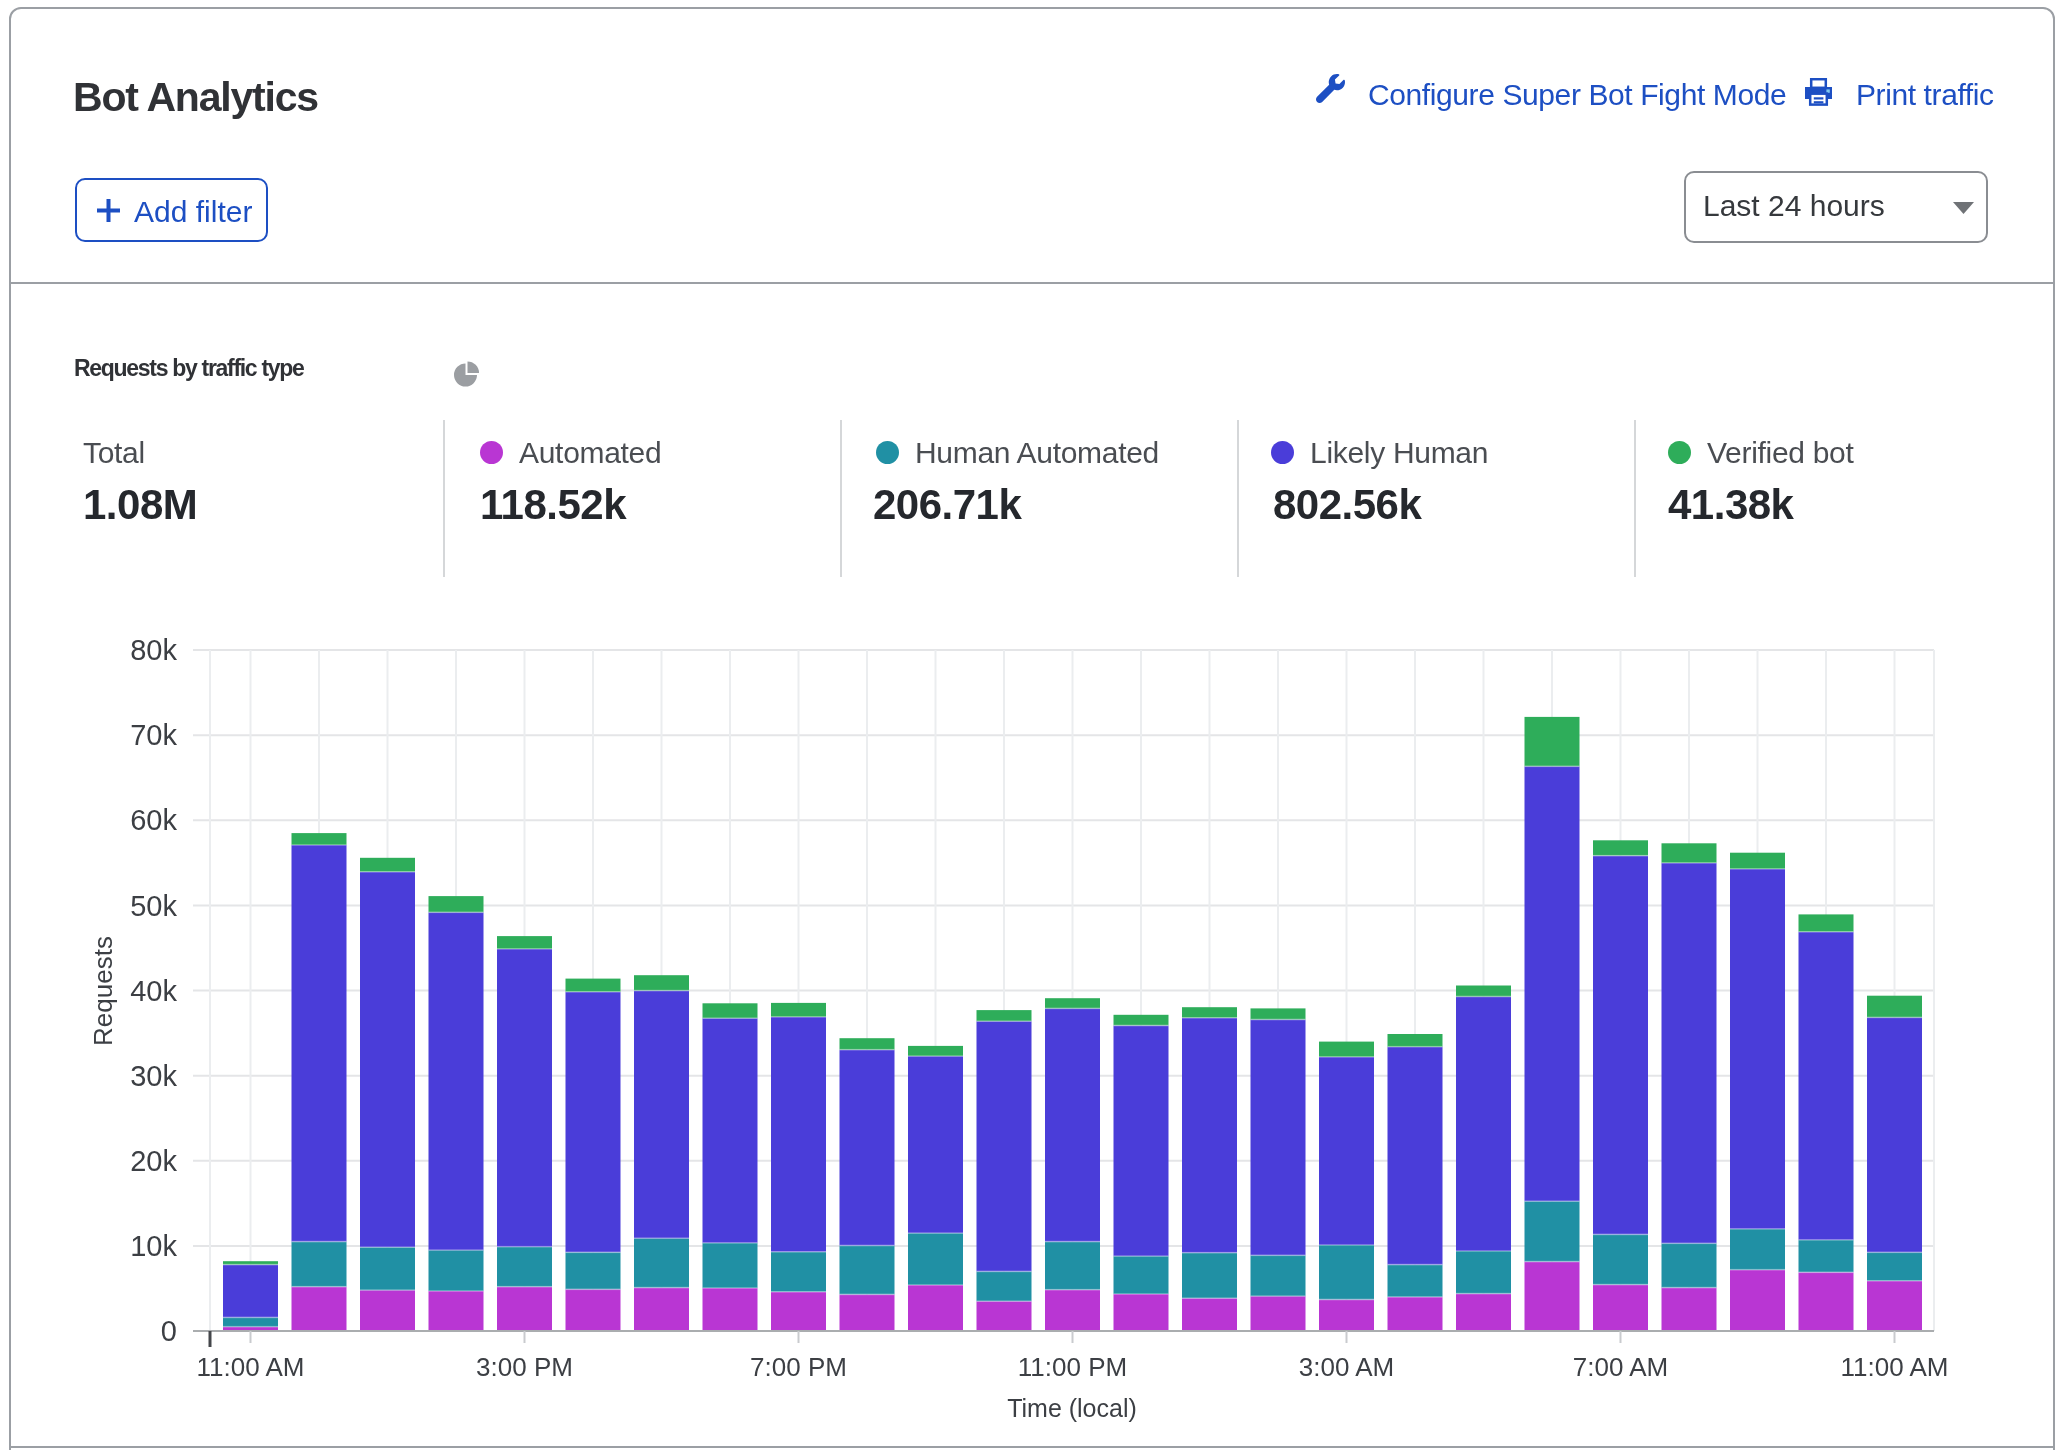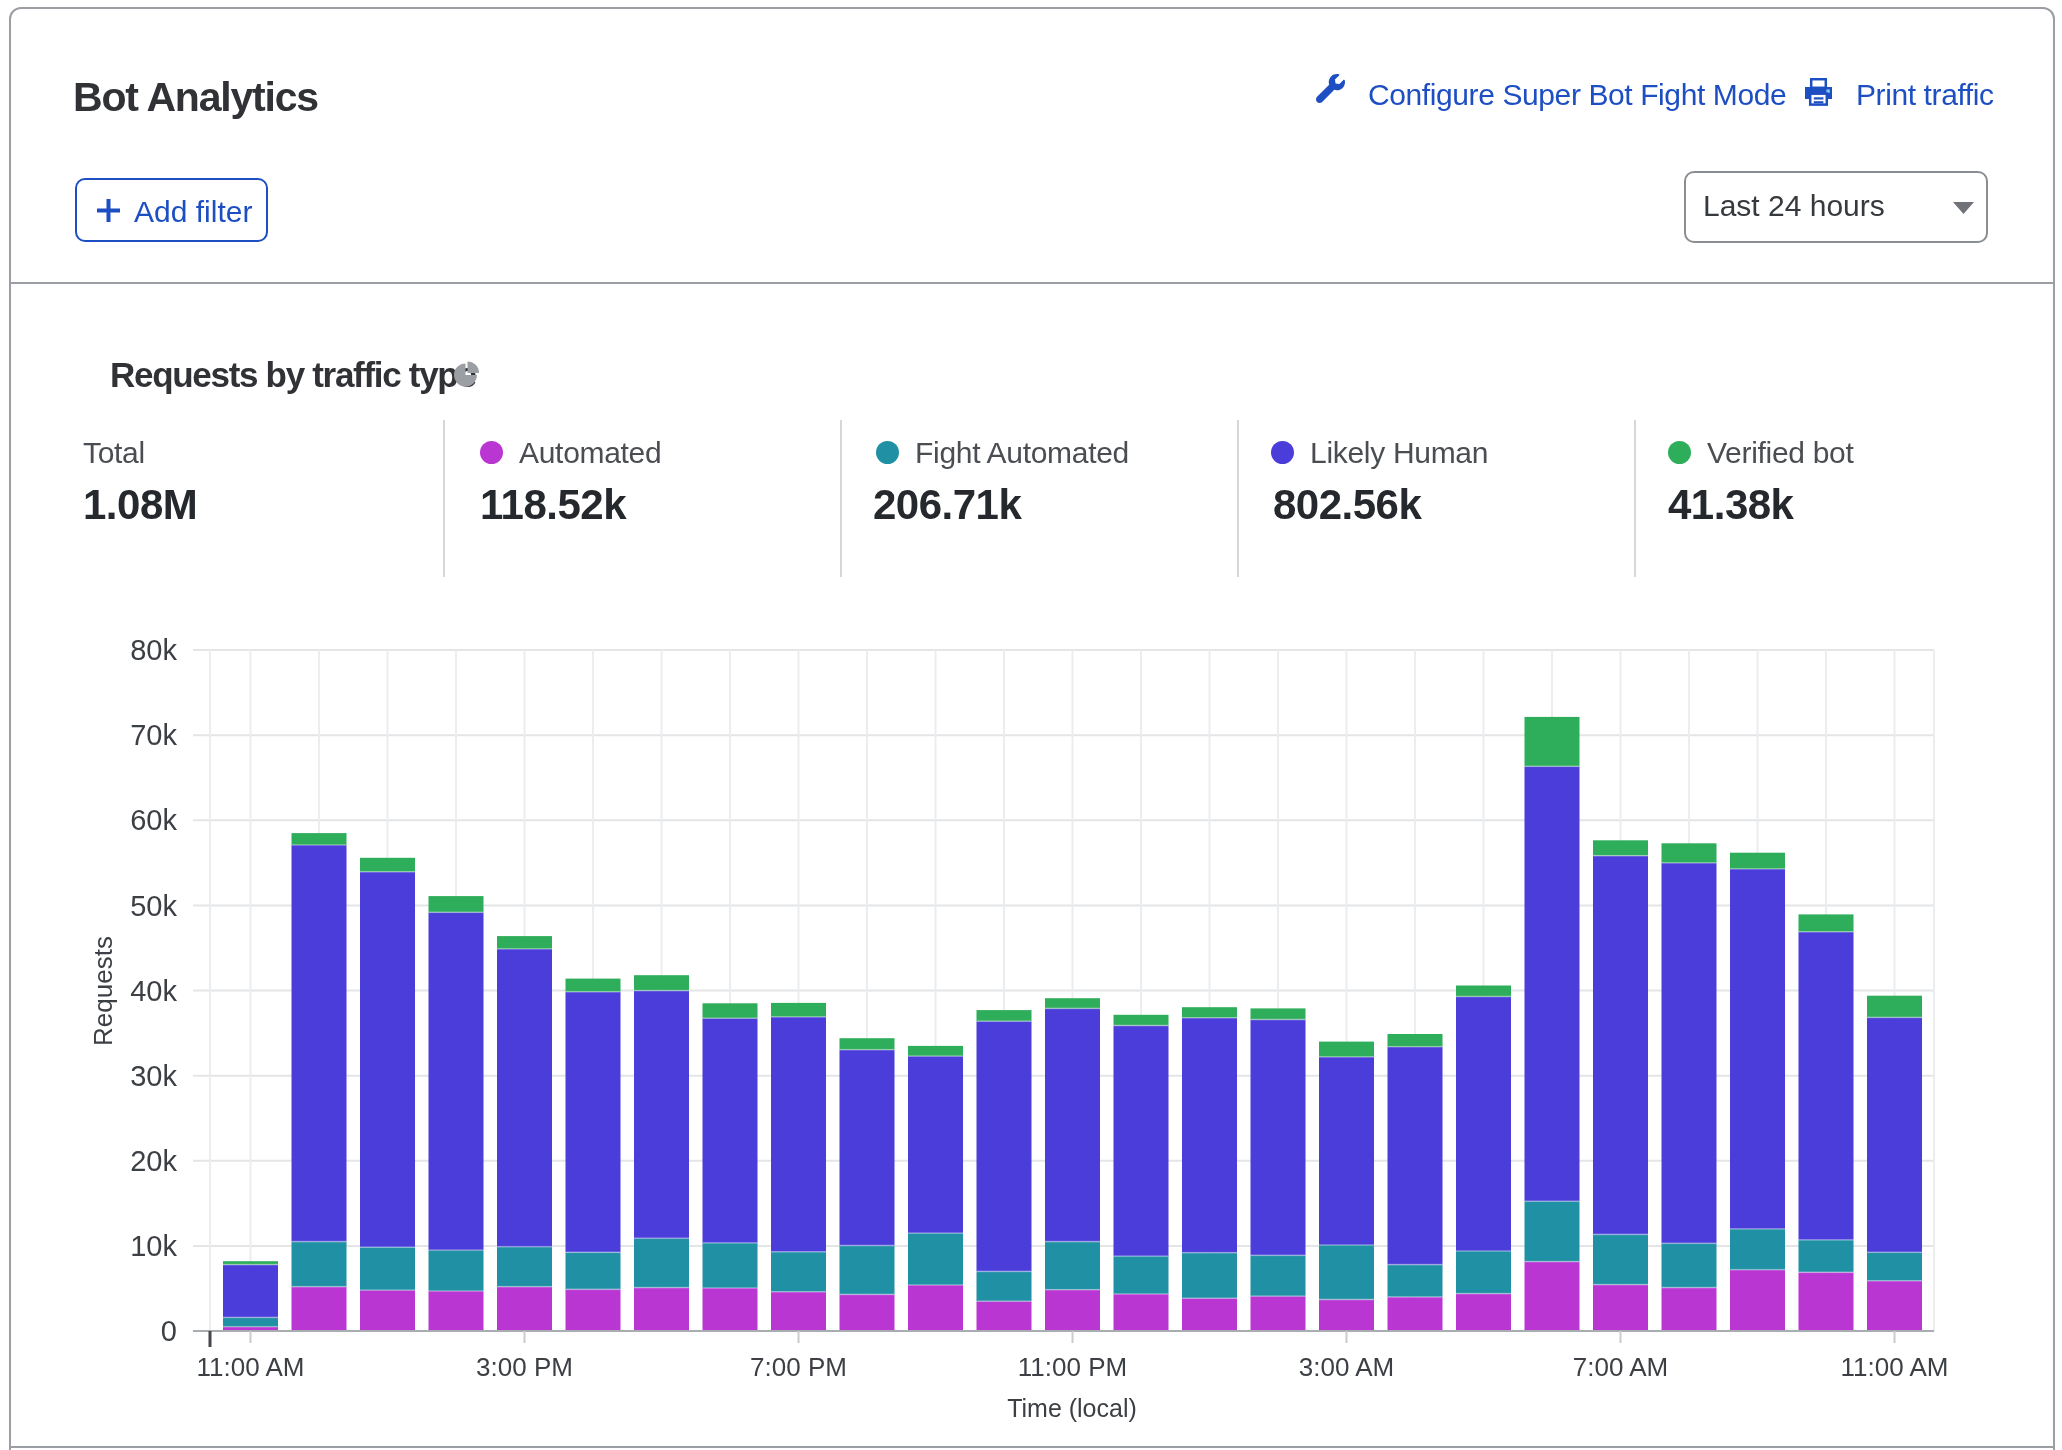--- a/index.html
+++ b/index.html
@@ -17,21 +17,21 @@
     position:absolute; left:75px; top:178px; width:193px; height:64px;
     border:2.5px solid #1d4fc3; border-radius:10px; color:#1d4fc3;
     font-size:30px; line-height:60px; text-align:center;padding-left:35px;
   }
   .dd {
     position:absolute; left:1684px; top:171px; width:304px; height:72px;
     border:2px solid #8a8d92; border-radius:10px; color:#36393d;
     font-size:30px; line-height:66px;
   }
   .divider { position:absolute; left:10px; top:282px; width:2043px; height:2px; background:#9b9fa4; }
-  .h2 { position:absolute; left:74px; top:355px; font-size:35px; font-weight:bold; color:#303236; letter-spacing:-1.3px;margin-left:36px; }
+  .h2 { position:absolute; left:74px; top:355px; font-size:23px; font-weight:bold; color:#303236; letter-spacing:-1.3px; }
   .stat-label { position:absolute; top:436px; font-size:30px; color:#4a4d52; letter-spacing:-0.3px; }
   .stat-value { position:absolute; top:481px; font-size:42px; font-weight:bold; color:#25282d; letter-spacing:-0.5px; }
   .vdiv { position:absolute; top:420px; width:2px; height:157px; background:#d5d7d9; }
   .dot { position:absolute; top:441px; width:23px; height:23px; border-radius:50%; }
   .botline { position:absolute; left:10px; top:1446px; width:2043px; height:2px; background:#9b9fa4; }
 </style>
 </head>
 <body>
 <div class="card"></div>
 <div class="h1">Bot Analytics</div>
@@ -72,21 +72,21 @@
 <div class="vdiv" style="left:443px"></div>
 <div class="vdiv" style="left:840px"></div>
 <div class="vdiv" style="left:1237px"></div>
 <div class="vdiv" style="left:1634px"></div>
 <div class="stat-label" style="left:83px">Total</div>
 <div class="stat-value" style="left:83px">1.08M</div>
 <div class="dot" style="left:480px;background:#b936d3"></div>
 <div class="stat-label" style="left:519px">Automated</div>
 <div class="stat-value" style="left:480px">118.52k</div>
 <div class="dot" style="left:876px;background:#2090a4"></div>
-<div class="stat-label" style="left:915px">Fight Automated</div>
+<div class="stat-label" style="left:915px">Human Automated</div>
 <div class="stat-value" style="left:873px">206.71k</div>
 <div class="dot" style="left:1271px;background:#4a3dd9"></div>
 <div class="stat-label" style="left:1310px">Likely Human</div>
 <div class="stat-value" style="left:1273px">802.56k</div>
 <div class="dot" style="left:1668px;background:#2ead5a"></div>
 <div class="stat-label" style="left:1707px">Verified bot</div>
 <div class="stat-value" style="left:1668px">41.38k</div>
 
 <svg class="abs" style="left:0;top:0" width="2062" height="1450" font-family="Liberation Sans, sans-serif">
 <line x1="193" y1="1245.9" x2="1934.0" y2="1245.9" stroke="#e4e5e7" stroke-width="2"></line>

